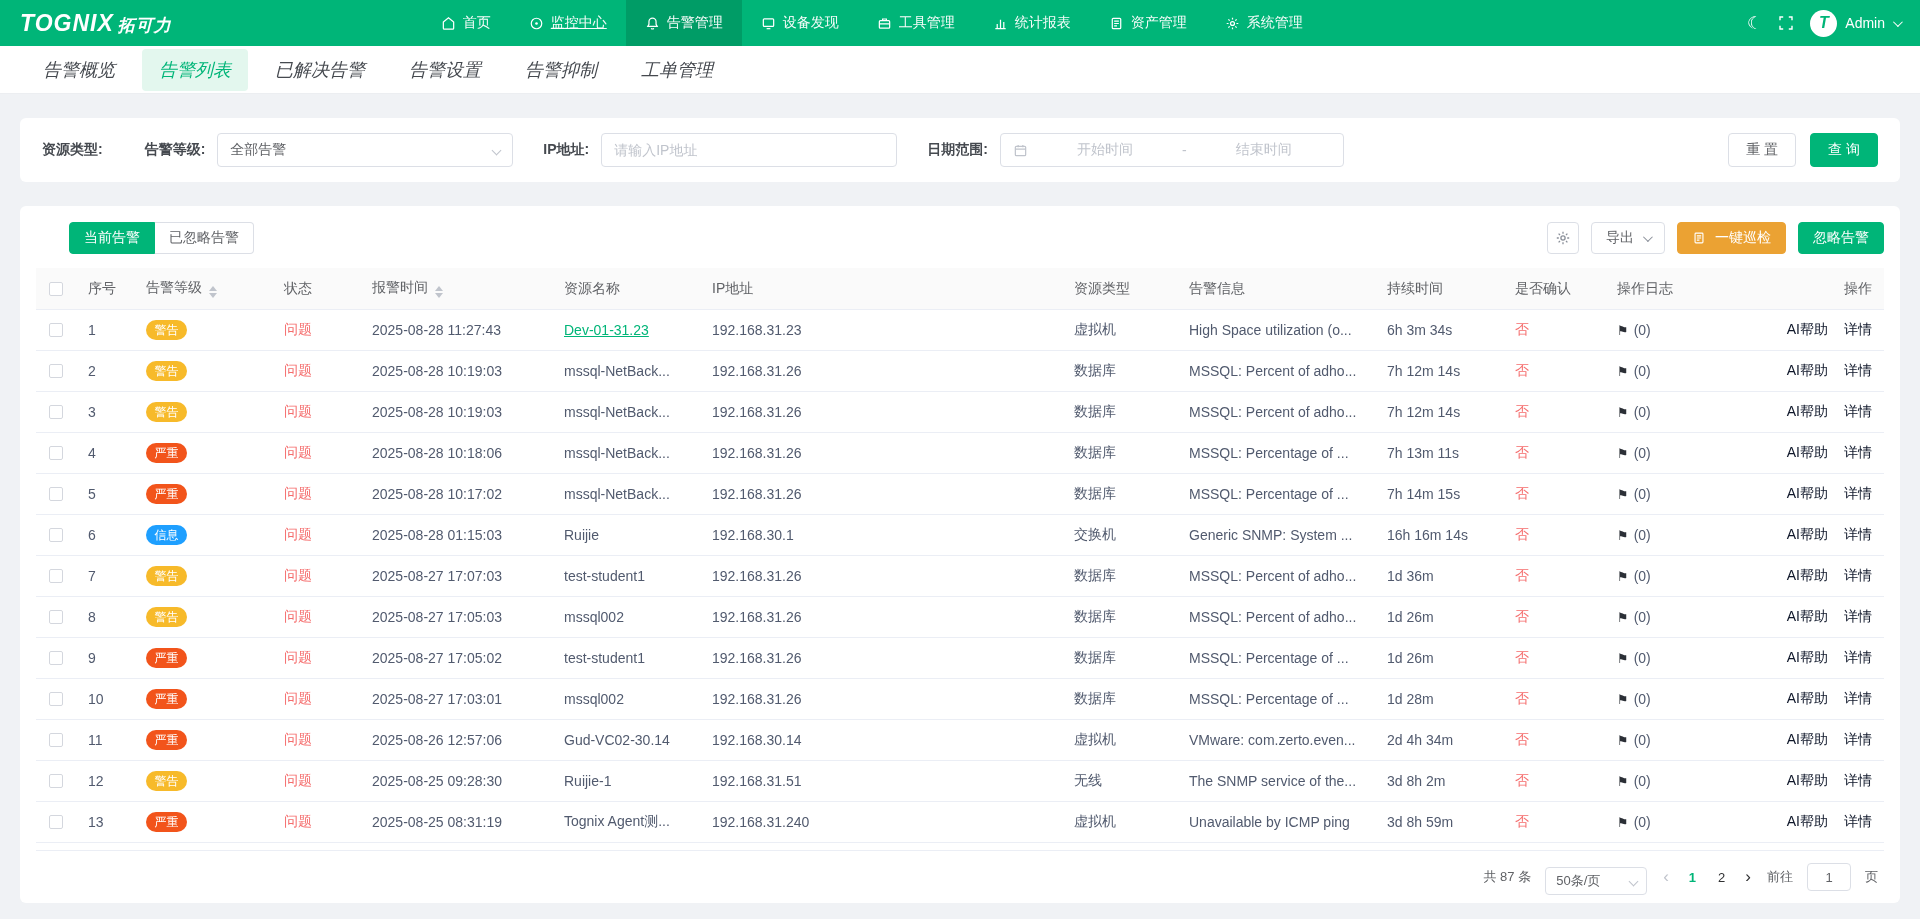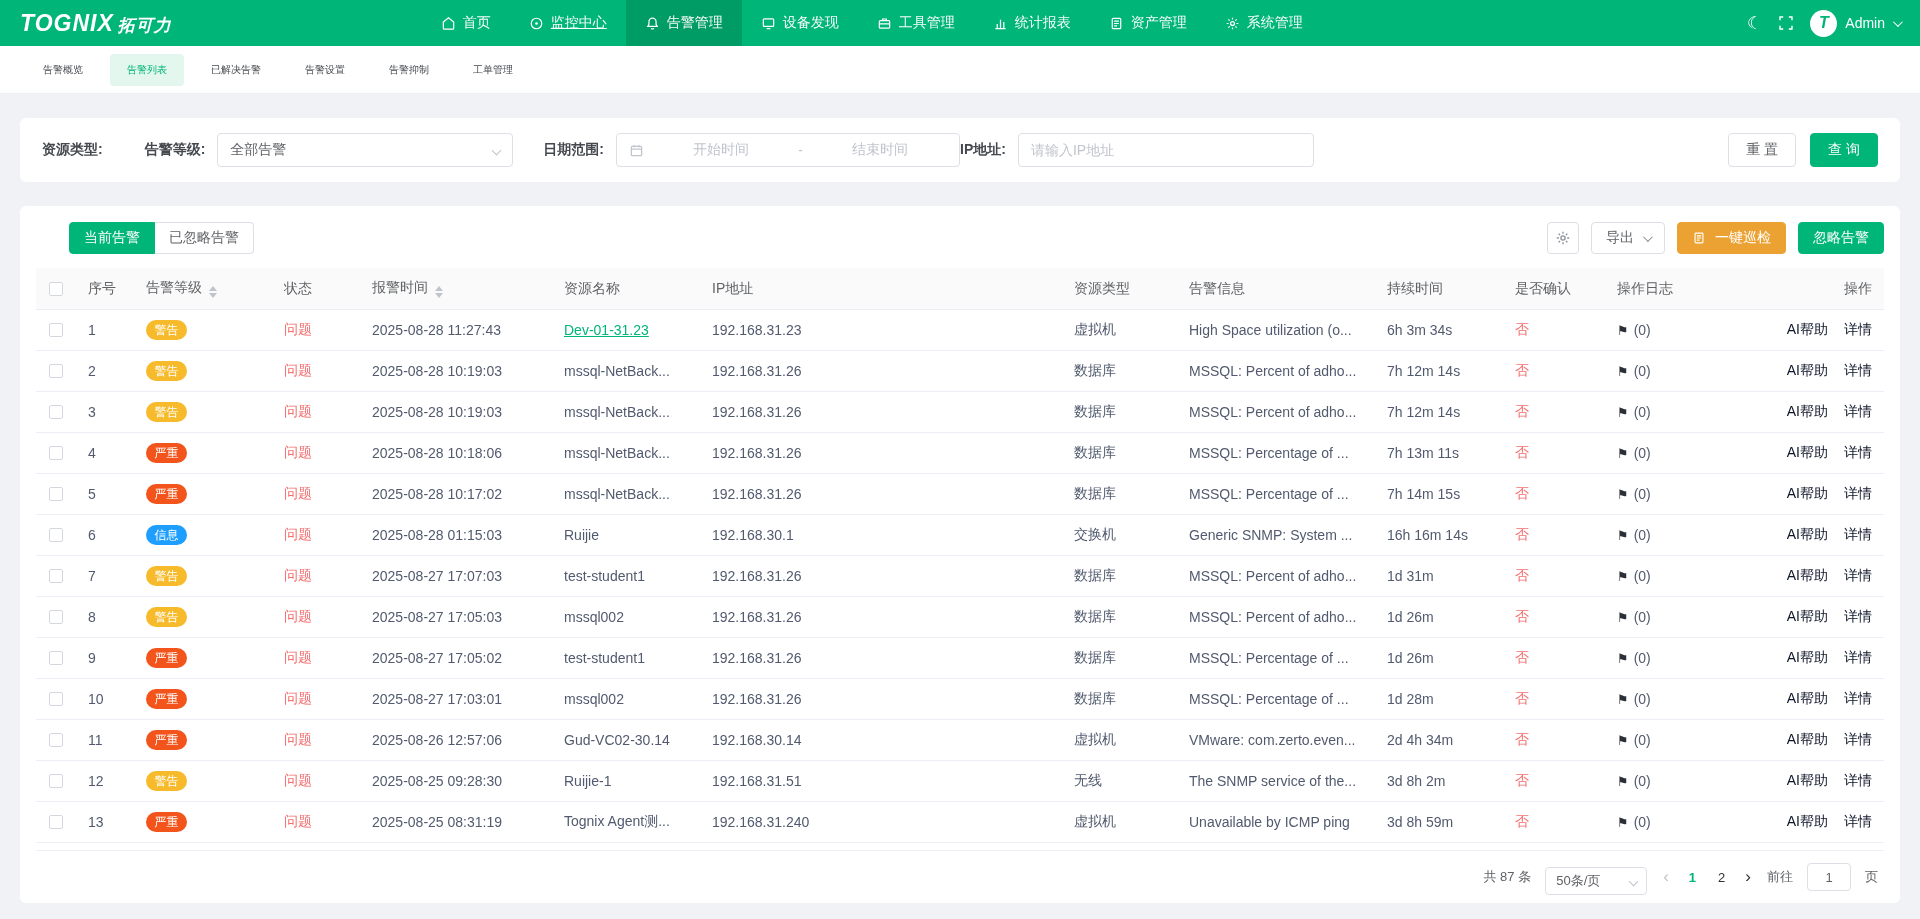--- a/index.html
+++ b/index.html
@@ -37,21 +37,21 @@
     font-weight: 800; font-style: italic; font-size: 16px;
     display: flex; align-items: center; justify-content: center;
   }
   .chev { width: 7px; height: 7px; border-right: 1.6px solid #fff; border-bottom: 1.6px solid #fff; transform: rotate(45deg) translateY(-2px); }
 
   
   .subtabs {
     height: 48px; background: #fff; display: flex; align-items: center;
     padding: 0 26px; gap: 10px; border-bottom: 1px solid #eceef1;
   }
-  .subtab { padding: 9px 17px; font-size: 10px; color: #45494f; cursor: pointer; border-radius: 4px; white-space: nowrap; }
+  .subtab { padding: 9px 17px; font-size: 18px; color: #45494f; cursor: pointer; border-radius: 4px; white-space: nowrap; font-style: italic; }
   .subtab.active { background: #e3f7ee; color: #00b578; }
 
   
   .filter-card {
     margin: 24px 20px 0; background: #fff; border-radius: 6px; height: 64px;
     display: flex; align-items: center; padding: 0 22px;
   }
   .fgroup { display: flex; align-items: center; margin-right: 30px; }
   .flabel { font-weight: 600; color: #45494f; margin-right: 12px; white-space: nowrap; }
   .select-box, .text-input, .date-range {
@@ -221,35 +221,35 @@
   <div class="fgroup">
     <span class="flabel">资源类型:</span>
   </div>
   <div class="fgroup">
     <span class="flabel">告警等级:</span>
     <div class="select-box">
       <span>全部告警</span>
       <span class="select-caret"></span>
     </div>
   </div>
+  <div class="fgroup">
+    <span class="flabel">IP地址:</span>
+    <input class="text-input" type="text" placeholder="请输入IP地址" style="">
+  </div>
   <div class="fgroup" style="margin-right:0;">
     <span class="flabel">日期范围:</span>
     <div class="date-range">
       <svg class="cal-icon" viewBox="0 0 16 16" fill="none" stroke="currentColor" stroke-width="1.3">
           <rect x="2.5" y="3.5" width="11" height="10" rx="1"></rect>
           <path d="M2.5 6.5h11M5.5 2v2.5M10.5 2v2.5"></path>
         </svg>
       <span class="ph">开始时间</span>
       <span>-</span>
       <span class="ph">结束时间</span>
     </div>
-  </div>
-  <div class="fgroup">
-    <span class="flabel">IP地址:</span>
-    <input class="text-input" type="text" placeholder="请输入IP地址" style="">
   </div>
   <div class="filter-actions">
     <button class="btn">重 置</button>
     <button class="btn btn-primary">查 询</button>
   </div>
 </section>
 
 <section class="table-card">
   <div class="toolbar">
     <div class="seg-group">
@@ -434,21 +434,21 @@
             <span class="checkbox"></span>
           </div>
     <div class="td">7</div>
     <div class="td"><span class="badge" data-level="warning">警告</span></div>
     <div class="td"><span class="status-red">问题</span></div>
     <div class="td">2025-08-27 17:07:03</div>
     <div class="td"><span class="res-name" data-link="false">test-student1</span></div>
     <div class="td">192.168.31.26</div>
     <div class="td">数据库</div>
     <div class="td">MSSQL: Percent of adho...</div>
-    <div class="td">1d 31m</div>
+    <div class="td">1d 36m</div>
     <div class="td"><span class="status-red">否</span></div>
     <div class="td"><span class="flag">⚑</span><span>(0)</span></div>
     <div class="td col-actions">
       <span class="green-link">AI帮助</span>
       <span class="green-link">详情</span>
     </div>
   </div>
 
   <div class="tr">
     <div class="td col-check">

